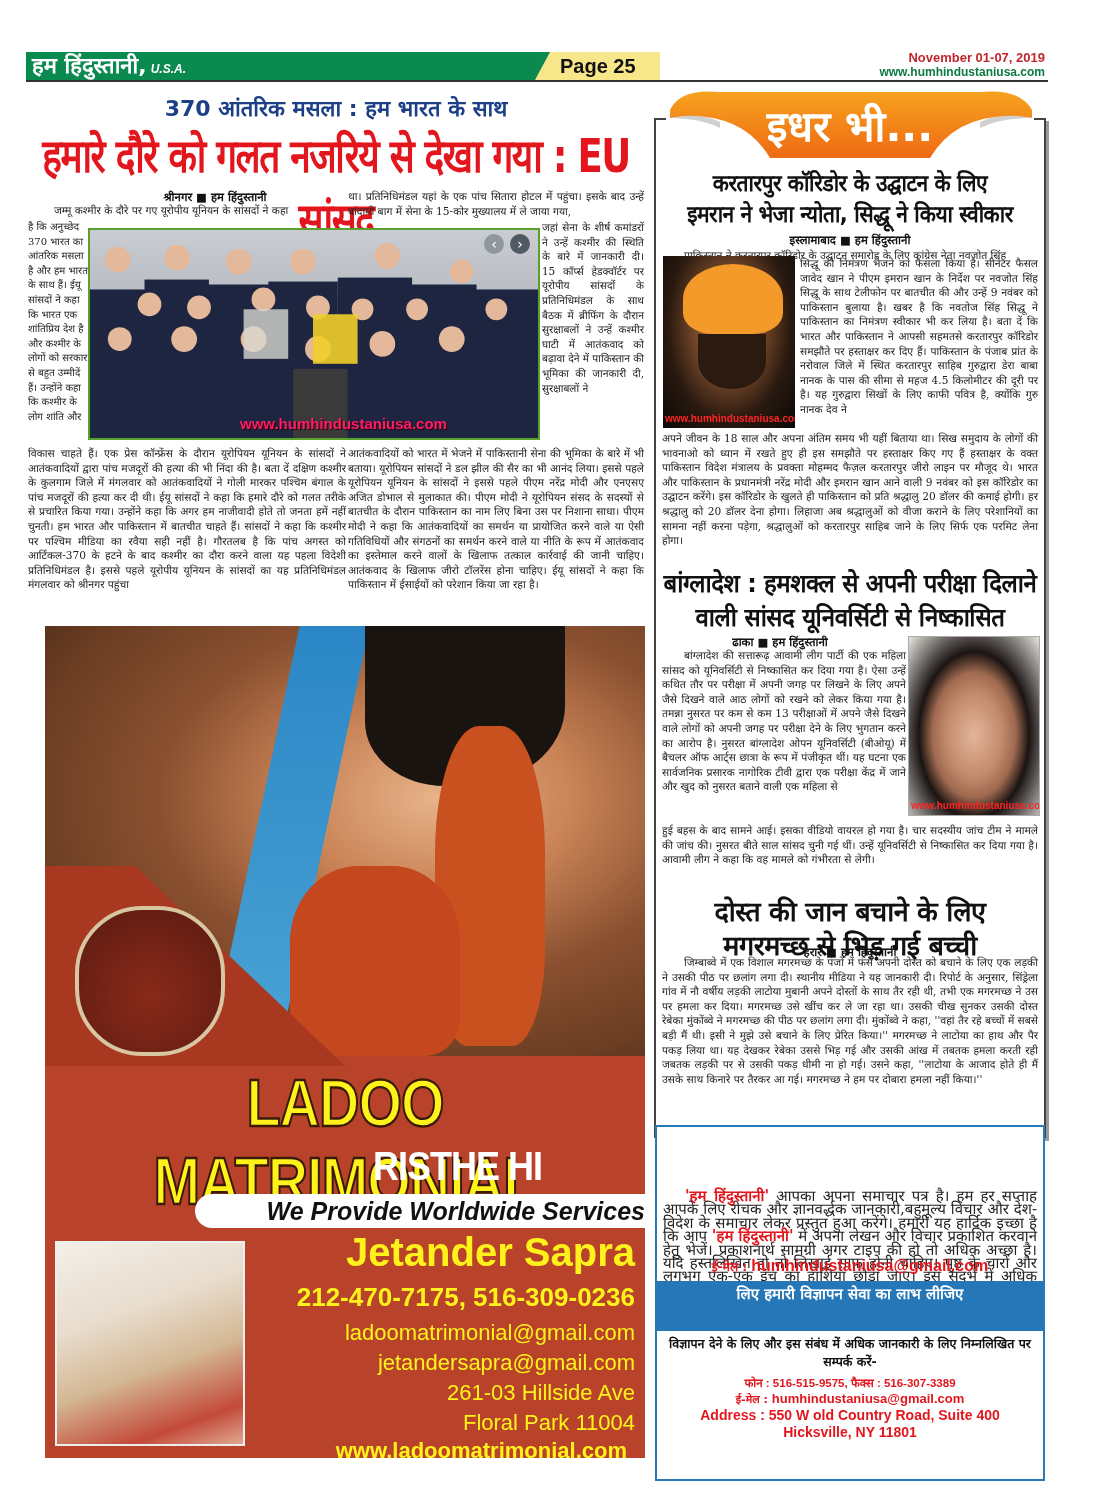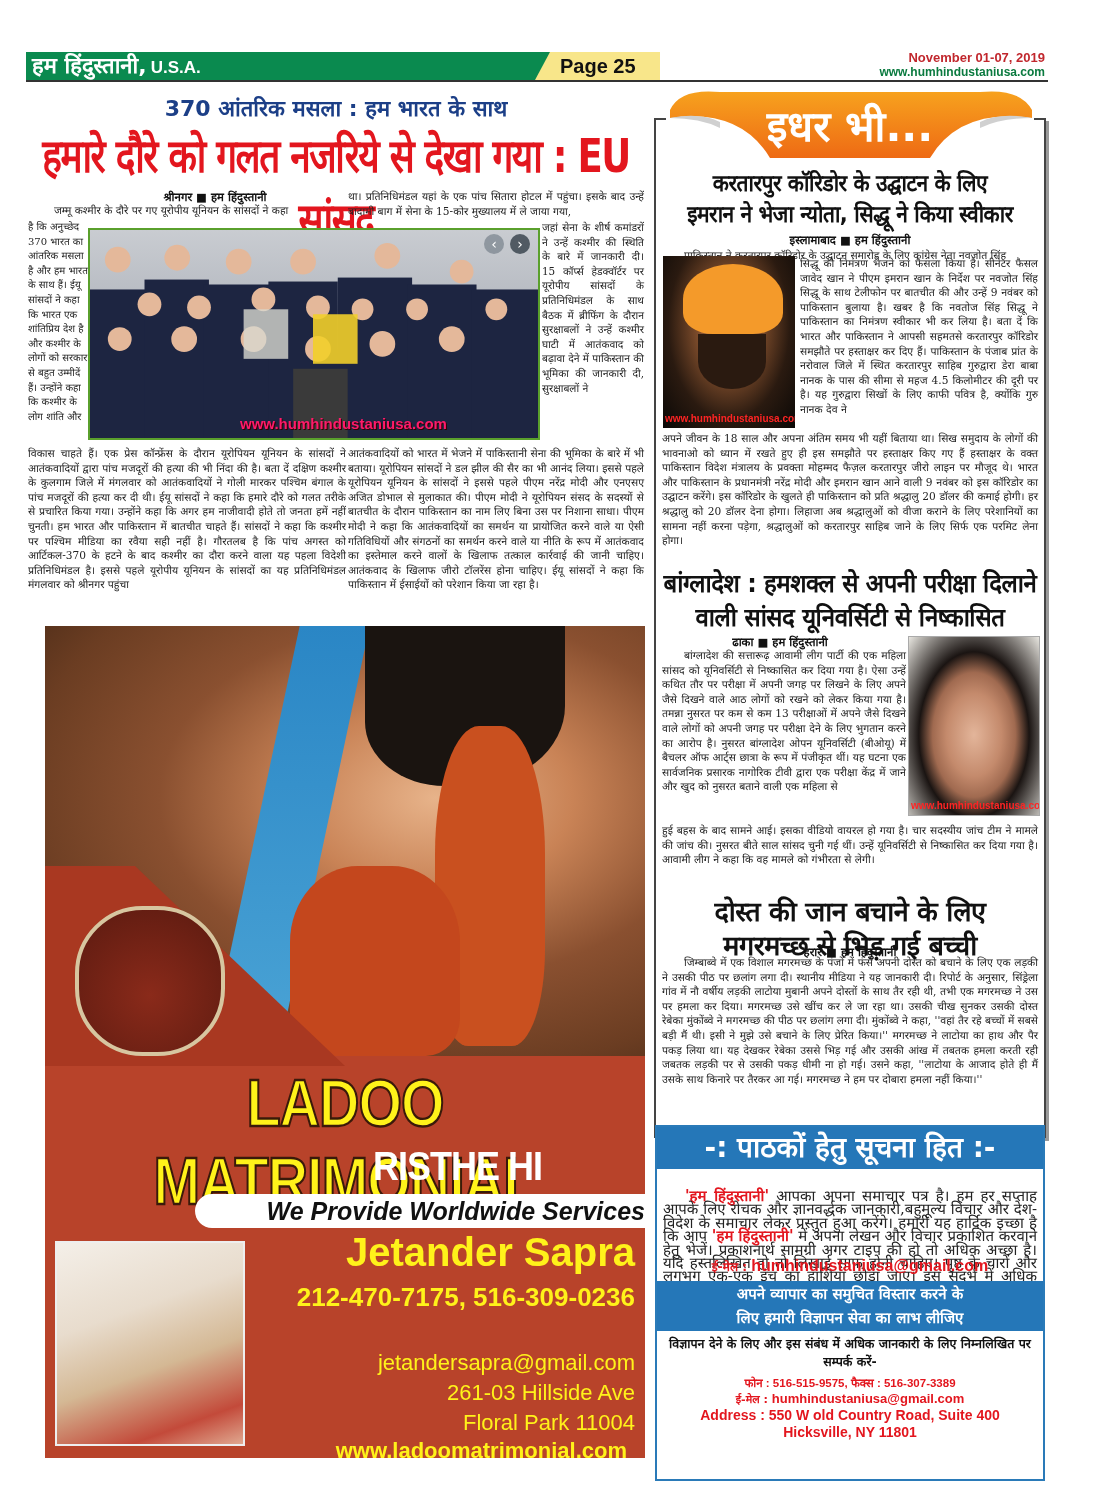--- a/index.html
+++ b/index.html
@@ -2,21 +2,21 @@
 <html><head>
 <meta charset="utf-8">
 <style>
   * { box-sizing: border-box; margin: 0; padding: 0; }
   body { width: 1095px; height: 1489px; background: #ffffff; position: relative; overflow: hidden; font-family: "DejaVu Sans", sans-serif; color: #222; }
   .abs { position: absolute; }
 
   
   .mast-green { left: 26px; top: 52px; width: 545px; height: 28px; background: #0a8a4f; clip-path: polygon(0 0, 100% 0, 96% 100%, 0 100%); }
   .mast-title { left: 32px; top: 52px; height: 28px; line-height: 28px; color: #fff; font-weight: bold; font-size: 22px; font-family: "DejaVu Sans", sans-serif; }
-  .mast-usa { font-size: 17px; margin-left: 4px; font-family: "Liberation Sans", sans-serif; }
+  .mast-usa { font-style: italic; font-size: 12px; margin-left: 4px; font-family: "Liberation Sans", sans-serif; }
   .mast-page-bg { left: 535px; top: 52px; width: 125px; height: 28px; background: #f8e68a; clip-path: polygon(12% 0, 100% 0, 100% 100%, 0 100%); }
   .mast-page { left: 560px; top: 52px; width: 100px; height: 28px; line-height: 28px; font-weight: bold; font-size: 20px; font-family: "Liberation Sans", sans-serif; color: #111; }
   .mast-rule { left: 26px; top: 80px; width: 1022px; height: 2px; background: #333; }
   .mast-date { left: 780px; top: 50px; width: 265px; text-align: right; color: #c1272d; font-size: 13px; font-weight: bold; font-family: "Liberation Sans", sans-serif; }
   .mast-url { left: 780px; top: 65px; width: 265px; text-align: right; color: #0a7a3f; font-size: 12px; font-weight: bold; font-family: "Liberation Sans", sans-serif; }
 
   
   .kicker { left: 26px; top: 92px; width: 620px; text-align: center; color: #1c3f87; font-weight: bold; font-size: 22px; }
   .headline { left: 26px; top: 122px; width: 620px; text-align: center; color: #e3161e; font-weight: bold; font-size: 37px; letter-spacing: -1.5px; transform: scaleY(1.25); transform-origin: top; }
   .dateline { font-weight: bold; font-size: 11.5px; text-align: center; color: #111; }
@@ -172,20 +172,21 @@
     <div class="ad-hand1"></div>
   </div>
   <div class="ad-turban-wedge"></div>
   <div class="ad-turban"></div>
   <div class="ad-title">LADOO MATRIMONIAL</div>
   <div class="ad-risthe">RISTHE HI RISTHE</div>
   <div class="ad-banner">We Provide Worldwide Services</div>
   <div class="ad-lower-photo"></div>
   <div class="ad-contact ad-name">Jetander Sapra</div>
   <div class="ad-contact ad-phone">212-470-7175, 516-309-0236</div>
+  <div class="ad-contact ad-email1">ladoomatrimonial@gmail.com</div>
   <div class="ad-contact ad-email2">jetandersapra@gmail.com</div>
   <div class="ad-contact ad-addr1">261-03 Hillside Ave</div>
   <div class="ad-contact ad-addr2">Floral Park 11004</div>
   <div class="ad-contact ad-web">www.ladoomatrimonial.com</div>
 </div>
 
 <div class="abs right-box"></div>
 <div class="abs right-box-topl"></div>
 <div class="abs right-box-topr"></div>
 <svg class="abs idhar-ribbon" viewBox="0 0 380 75" preserveAspectRatio="none">
@@ -227,29 +228,27 @@
 <div class="abs body r2-bottom">हुई बहस के बाद सामने आई। इसका वीडियो वायरल हो गया है। चार सदस्यीय जांच टीम ने मामले की जांच की। नुसरत बीते साल सांसद चुनी गई थीं। उन्हें यूनिवर्सिटी से निष्कासित कर दिया गया है। आवामी लीग ने कहा कि वह मामले को गंभीरता से लेगी।</div>
 
 <div class="abs r-head r3-head">
   <div>दोस्त की जान बचाने के लिए</div>
   <div>मगरमच्छ से भिड़ गई बच्ची</div>
 </div>
 <div class="abs dateline r3-dateline">हरारे ■ हम हिंदुस्तानी</div>
 <div class="abs body r3-body" style="text-indent:22px;">जिम्बाब्वे में एक विशाल मगरमच्छ के पंजों में फंसे अपनी दोस्त को बचाने के लिए एक लड़की ने उसकी पीठ पर छलांग लगा दी। स्थानीय मीडिया ने यह जानकारी दी। रिपोर्ट के अनुसार, सिंड्रेला गांव में नौ वर्षीय लड़की लाटोया मुबानी अपने दोस्तों के साथ तैर रही थी, तभी एक मगरमच्छ ने उस पर हमला कर दिया। मगरमच्छ उसे खींच कर ले जा रहा था। उसकी चीख सुनकर उसकी दोस्त रेबेका मुंकोंब्वे ने मगरमच्छ की पीठ पर छलांग लगा दी। मुंकोंब्वे ने कहा, ''वहां तैर रहे बच्चों में सबसे बड़ी मैं थी। इसी ने मुझे उसे बचाने के लिए प्रेरित किया।'' मगरमच्छ ने लाटोया का हाथ और पैर पकड़ लिया था। यह देखकर रेबेका उससे भिड़ गई और उसकी आंख में तबतक हमला करती रही जबतक लड़की पर से उसकी पकड़ धीमी ना हो गई। उसने कहा, ''लाटोया के आजाद होते ही मैं उसके साथ किनारे पर तैरकर आ गई। मगरमच्छ ने हम पर दोबारा हमला नहीं किया।''</div>
 
 <div class="abs notice">
-  <div class="notice-head">-: पाठकों हेतु सूचना हित :-</div>
   <div class="notice-body" style="text-indent:22px;">
     <span class="hl">'हम हिंदुस्तानी'</span><span> आपका अपना समाचार पत्र है। हम हर सप्ताह आपके लिए रोचक और ज्ञानवर्द्धक जानकारी,बहुमूल्य विचार और देश-विदेश के समाचार लेकर प्रस्तुत हुआ करेंगे। हमारी यह हार्दिक इच्छा है कि आप </span><span class="hl">'हम हिंदुस्तानी'</span><span> में अपना लेखन और विचार प्रकाशित करवाने हेतु भेजें। प्रकाशनार्थ सामग्री अगर टाइप की हो तो अधिक अच्छा है। यदि हस्तलिखित हो तो लिखाई साफ होनी चाहिए। पृष्ठ के चारों और लगभग एक-एक इंच का हाशिया छोड़ा जाए। इस संदर्भ में अधिक जानकारी के लिए सम्पादक से सम्पर्क निम्न प्रकार से किया जा सकता है-</span>
   </div>
   <div class="notice-email">
     <span class="lbl">ई-मेल : </span><span>humhindustaniusa@gmail.com</span>
   </div>
   <div class="notice-ad-head">
-    <div>अपने व्यापार का समुचित विस्तार करने के</div>
     <div>लिए हमारी विज्ञापन सेवा का लाभ लीजिए</div>
   </div>
   <div class="notice-ad-text">विज्ञापन देने के लिए और इस संबंध में अधिक जानकारी के लिए निम्नलिखित पर सम्पर्क करें-</div>
   <div class="notice-contact nc-phone">फोन : 516-515-9575, फैक्स : 516-307-3389</div>
   <div class="notice-contact nc-email">
     <span style="font-size:11px;font-family:'DejaVu Sans',sans-serif;">ई-मेल : </span><span>humhindustaniusa@gmail.com</span>
   </div>
   <div class="notice-contact nc-addr">Address : 550 W old Country Road, Suite 400</div>
   <div class="notice-contact nc-city">Hicksville, NY 11801</div>
 </div>

